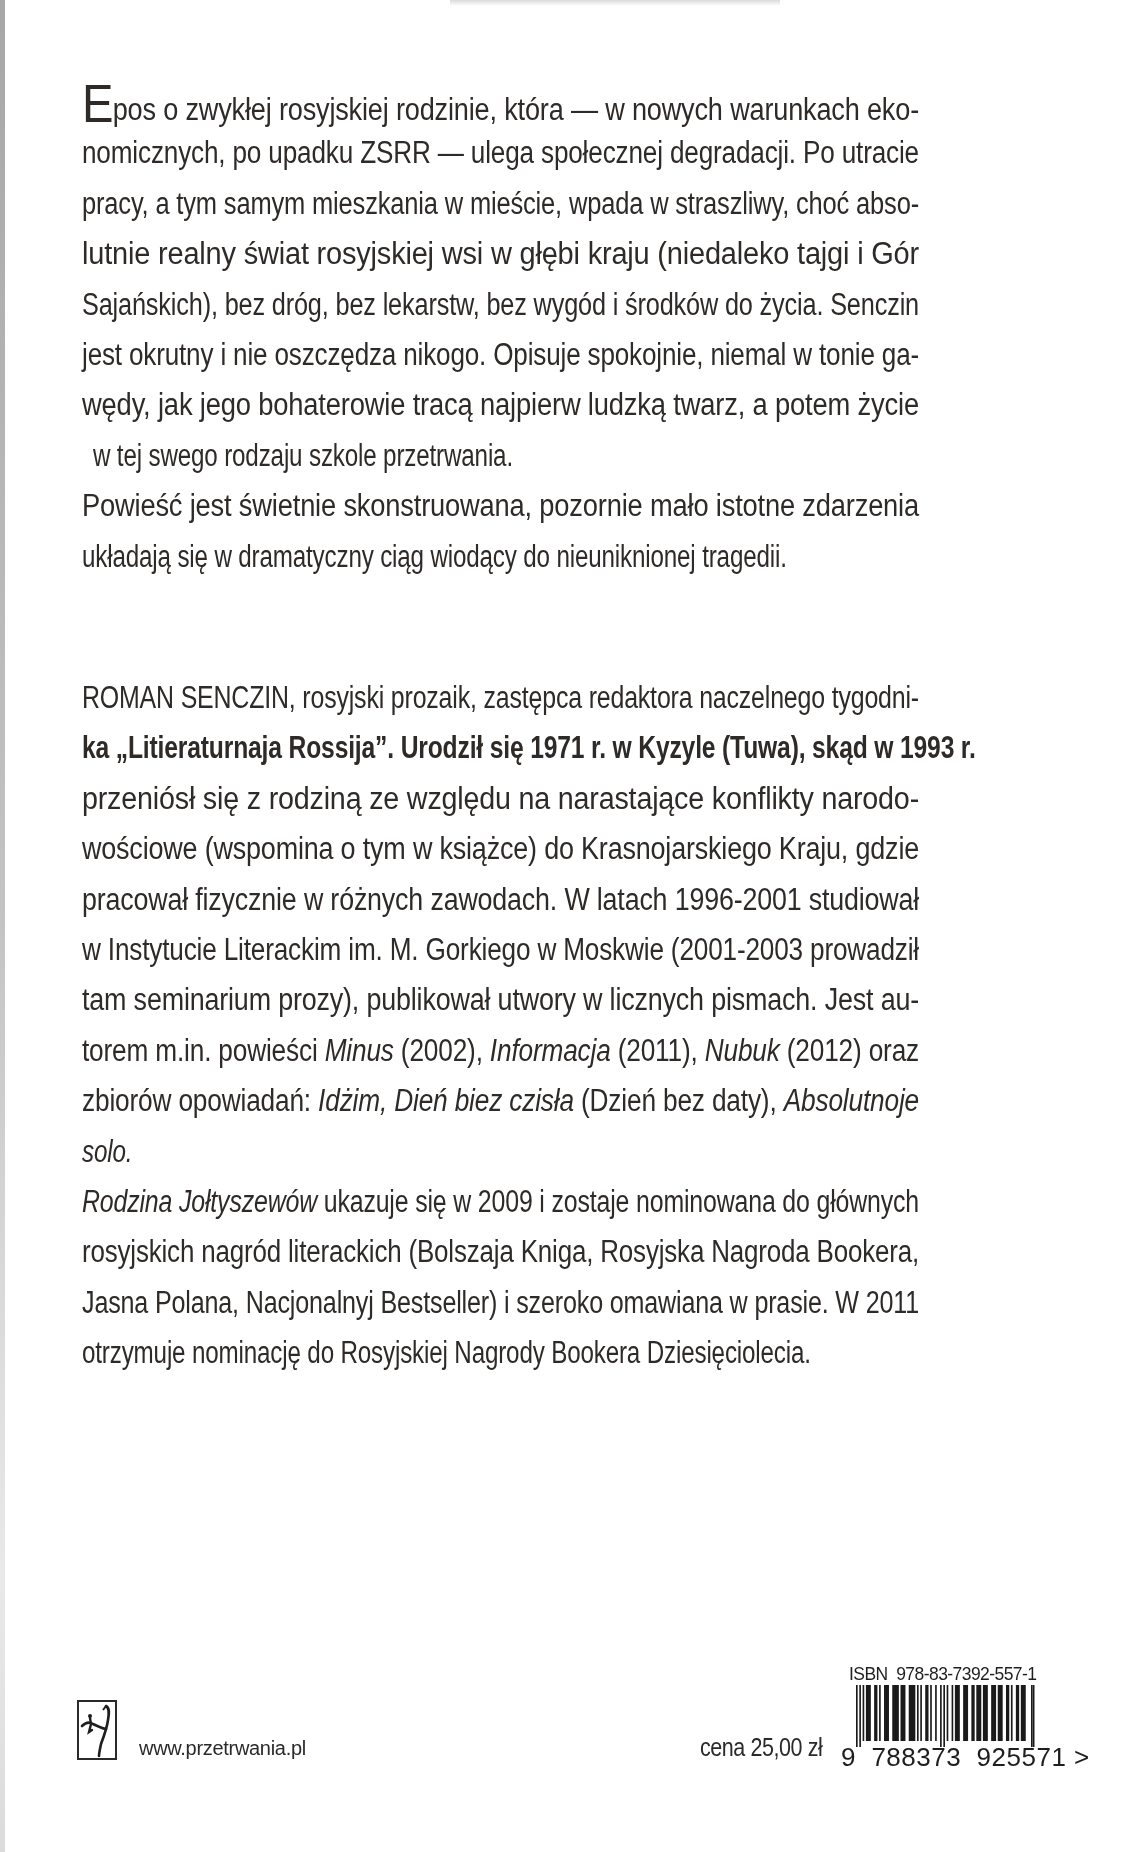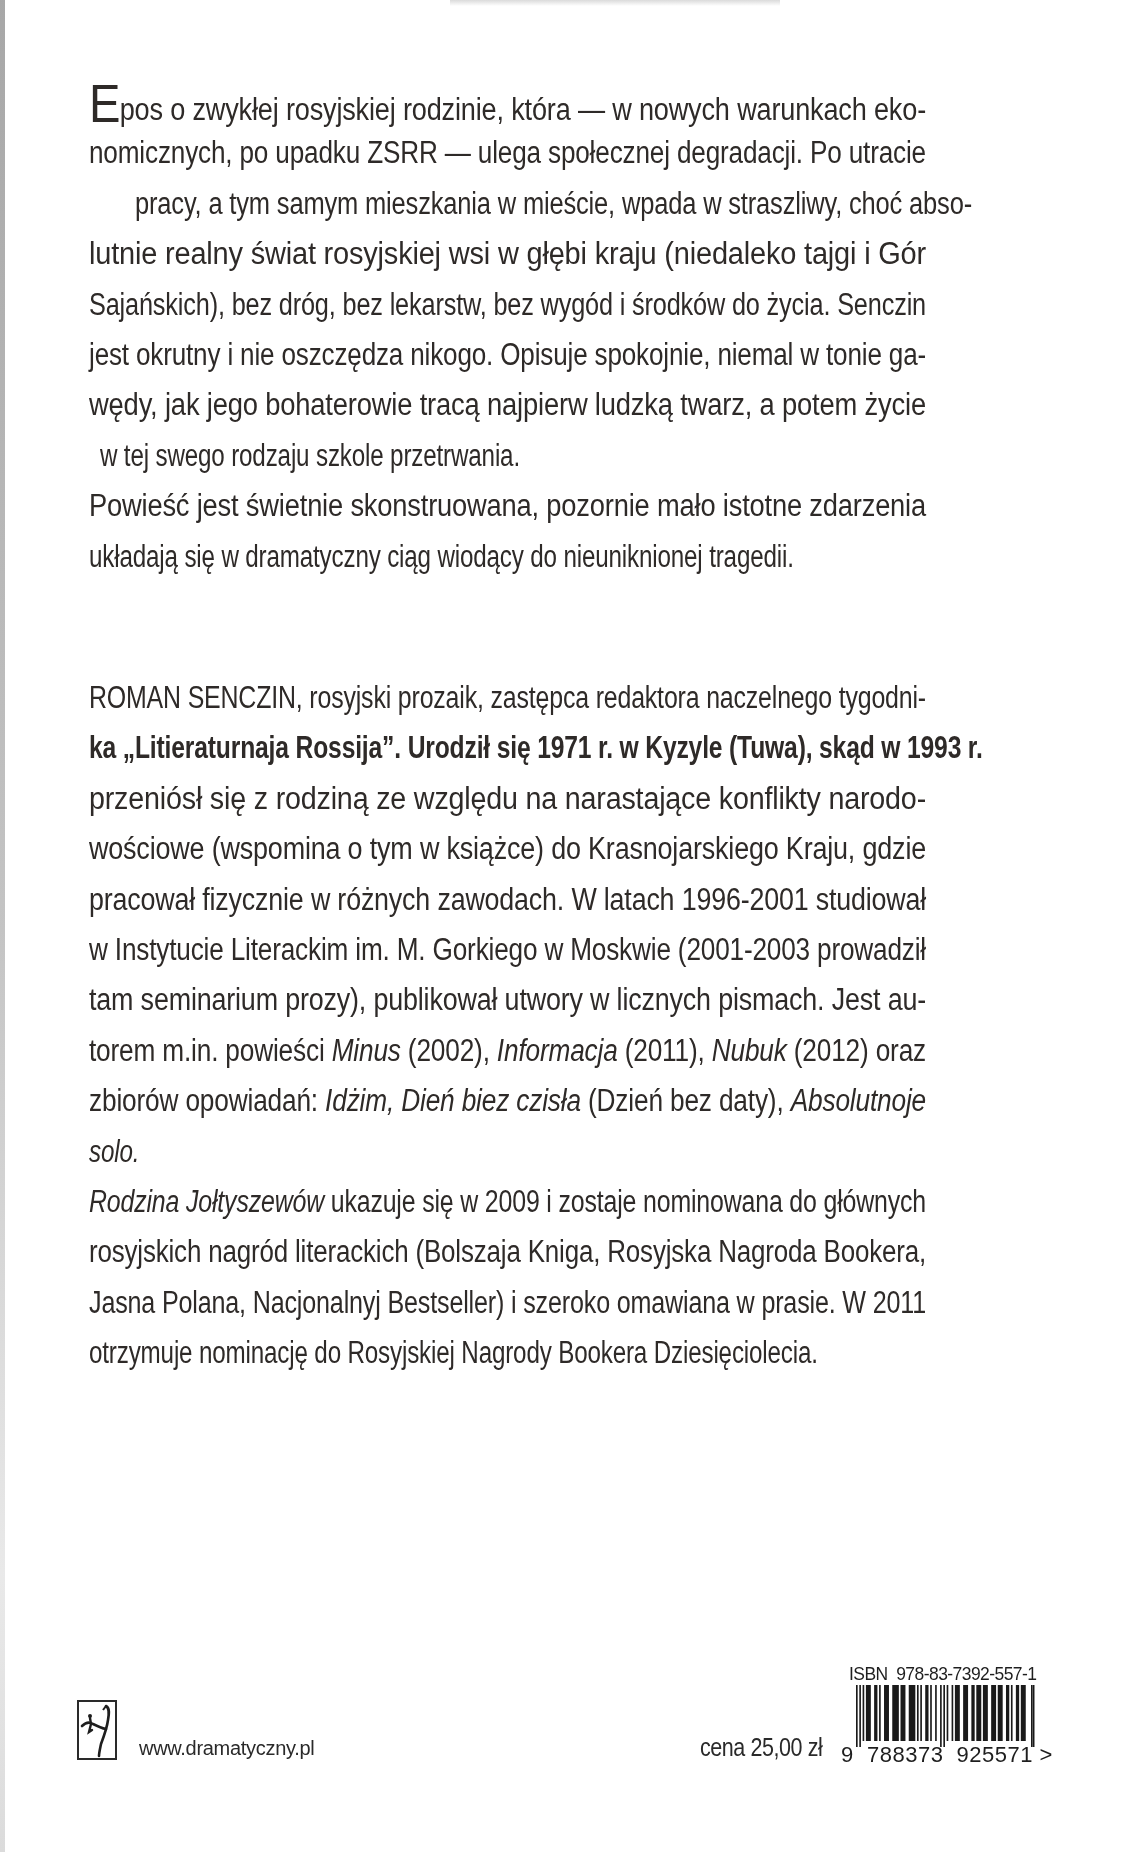--- a/index.html
+++ b/index.html
@@ -15,21 +15,21 @@
     opacity: .75;
   }
   .top-smudge {
     position: absolute; left: 450px; top: 0; width: 330px; height: 6px;
     background: linear-gradient(to bottom, rgba(150,150,150,.35), rgba(255,255,255,0));
   }
   .text-block {
     position: absolute; left: 78px; width: 837px;
   }
   .line {
-    position: absolute; left: 11px; width: 837px; height: 40px;
+    position: absolute; left: 4px; width: 837px; height: 40px;
     white-space: nowrap; overflow: visible;
   }
   .line-inner {
     display: inline-block; transform-origin: 0 0;
     font-size: 31px; line-height: 40px; letter-spacing: -0.2px;
   }
   .line-inner i { font-style: italic; }
   .line-inner b { font-weight: normal; }
   .dropcap { font-size: 54px; line-height: 40px; vertical-align: -2px; letter-spacing: -1px; }
   .footer-logo {
@@ -49,33 +49,33 @@
   .isbn-label {
     position: absolute; left: 849px; top: 1663px;
     font-size: 19px; color: #1e1e1e; letter-spacing: -0.6px;
     transform: scaleX(0.92); transform-origin: 0 0;
   }
   .barcode {
     position: absolute; left: 855px; top: 1685px; width: 180px; height: 62px;
   }
   .barcode-digits {
     position: absolute; left: 841px; top: 1742px;
-    font-size: 22px; color: #1e1e1e; letter-spacing: 0.5px; white-space: pre;
+    font-size: 26px; color: #1e1e1e; letter-spacing: 0.5px; white-space: pre;
   }
 </style>
 </head>
 <body>
 
 <div class="left-edge"></div>
 <div class="top-smudge"></div>
 
 <div class="text-block" id="blurb" style="top:0;">
     <div class="line" style="top: 83px;"><span class="line-inner" style="transform: scaleX(0.87428);"><span class="dropcap">E</span><span>pos o zwykłej rosyjskiej rodzinie, która — w nowych warunkach eko-</span></span></div>
     <div class="line" style="top: 133.4px; text-decoration: underline;"><span class="line-inner" style="transform: scaleX(0.843126);"><span>nomicznych, po upadku ZSRR — ulega społecznej degradacji. Po utracie</span></span></div>
-    <div class="line" style="top: 183.8px; margin-left: 46px;"><span class="line-inner" style="transform: scaleX(0.821973);"><span>pracy, a tym samym mieszkania w mieście, wpada w straszliwy, choć abso-</span></span></div>
+    <div class="line" style="top: 183.8px;"><span class="line-inner" style="transform: scaleX(0.821973);"><span>pracy, a tym samym mieszkania w mieście, wpada w straszliwy, choć abso-</span></span></div>
     <div class="line" style="top: 234.2px;"><span class="line-inner" style="transform: scaleX(0.934657);"><span>lutnie realny świat rosyjskiej wsi w głębi kraju (niedaleko tajgi i Gór</span></span></div>
     <div class="line" style="top: 284.6px;"><span class="line-inner" style="transform: scaleX(0.815839);"><span>Sajańskich), bez dróg, bez lekarstw, bez wygód i środków do życia. Senczin</span></span></div>
     <div class="line" style="top: 335px; text-align: right;"><span class="line-inner" style="transform: scaleX(0.841232);"><span>jest okrutny i nie oszczędza nikogo. Opisuje spokojnie, niemal w tonie ga-</span></span></div>
     <div class="line" style="top: 385.4px; text-align: right;"><span class="line-inner" style="transform: scaleX(0.882141);"><span>wędy, jak jego bohaterowie tracą najpierw ludzką twarz, a potem życie</span></span></div>
     <div class="line" style="top: 435.8px; margin-left: 11px;"><span class="line-inner" style="transform: scaleX(0.78);"><span>w tej swego rodzaju szkole przetrwania.</span></span></div>
     <div class="line" style="top: 486.2px; text-align: right;"><span class="line-inner" style="transform: scaleX(0.879808);"><span>Powieść jest świetnie skonstruowana, pozornie mało istotne zdarzenia</span></span></div>
     <div class="line" style="top: 536.6px;"><span class="line-inner" style="transform: scaleX(0.78);"><span>układają się w dramatyczny ciąg wiodący do nieuniknionej tragedii.</span></span></div>
   </div>
 <div class="text-block" id="bio" style="top:0;">
     <div class="line" style="top: 678px;"><span class="line-inner" style="transform: scaleX(0.803299);"><b>ROMAN SENCZIN</b><span>, rosyjski prozaik, zastępca redaktora naczelnego tygodni-</span></span></div>
@@ -96,21 +96,21 @@
 
 <div class="footer-logo">
   <svg viewBox="0 0 36 56">
     <path d="M27 4 C31 6 30 12 29 18 C28 26 25 34 22 42 C21 47 20 51 20 54" fill="none" stroke="#1e1e1e" stroke-width="2.6" stroke-linecap="round"></path>
     <path d="M27 4 L24 8" stroke="#1e1e1e" stroke-width="2" fill="none"></path>
     <path d="M3 24 C7 20 11 20 14 22 C18 24 22 26 27 27" fill="none" stroke="#1e1e1e" stroke-width="2.6" stroke-linecap="round"></path>
     <circle cx="11" cy="14" r="2" fill="#1e1e1e"></circle>
     <path d="M11 16 L12 22 L10 30 L13 28" fill="none" stroke="#1e1e1e" stroke-width="2.4" stroke-linecap="round"></path>
   </svg>
 </div>
-<div class="footer-url">www.dramatyczny.pl</div>
+<div class="footer-url">www.przetrwania.pl</div>
 <div class="price">cena 25,00 zł</div>
 <div class="isbn-label" style="white-space:pre;">ISBN  978-83-7392-557-1</div>
 <svg class="barcode" id="barcode" viewBox="0 0 180 62" preserveAspectRatio="none">
     <rect x="1" y="0" width="1.6481481481481481" height="62" fill="#1a1a1a"></rect>
     <rect x="4.296296296296296" y="0" width="1.6481481481481481" height="62" fill="#1a1a1a"></rect>
     <rect x="7.592592592592592" y="0" width="1.6481481481481481" height="56" fill="#1a1a1a"></rect>
     <rect x="10.88888888888889" y="0" width="4.944444444444445" height="56" fill="#1a1a1a"></rect>
     <rect x="19.12962962962963" y="0" width="3.2962962962962963" height="56" fill="#1a1a1a"></rect>
     <rect x="24.074074074074076" y="0" width="1.6481481481481481" height="56" fill="#1a1a1a"></rect>
     <rect x="29.018518518518523" y="0" width="4.944444444444445" height="56" fill="#1a1a1a"></rect>

